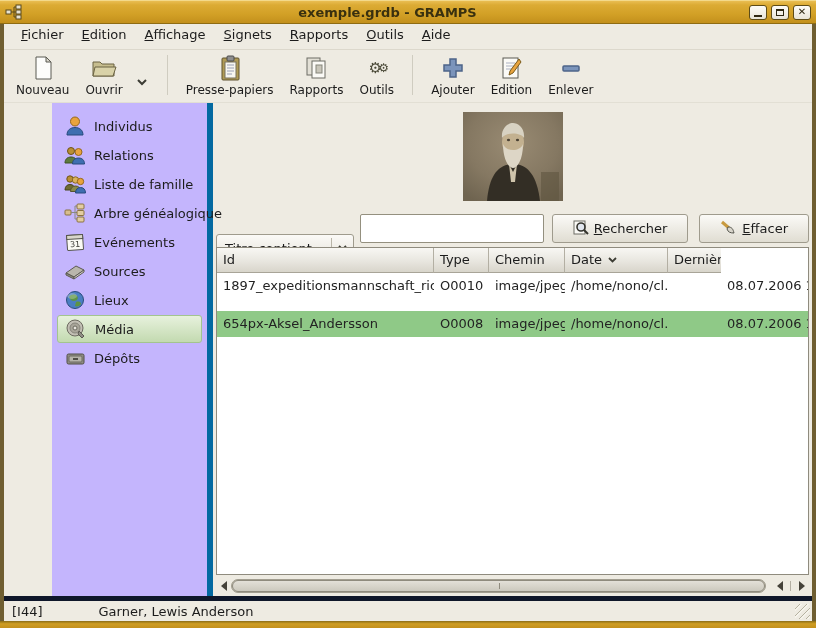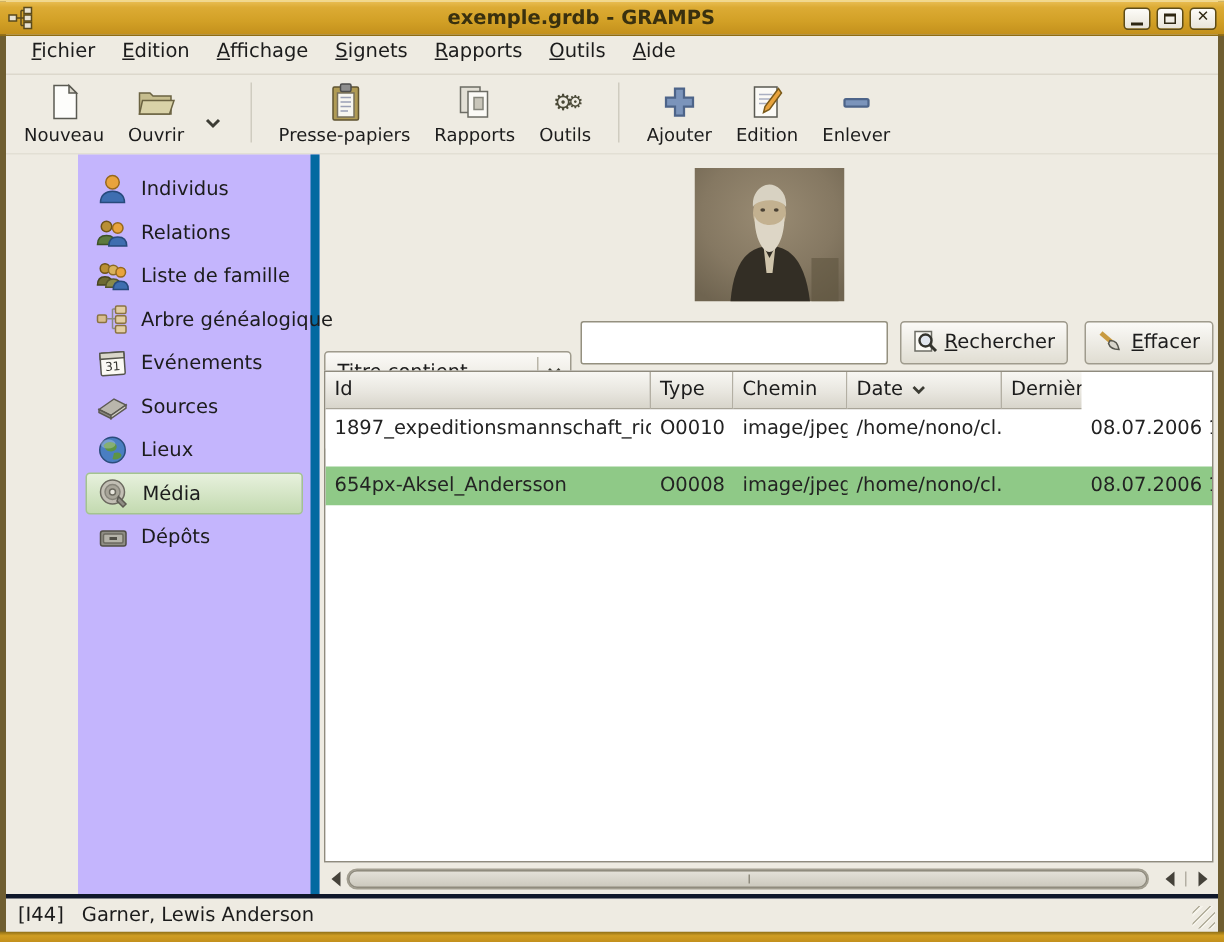--- a/index.html
+++ b/index.html
@@ -52,21 +52,21 @@
   .main { flex:1; display:flex; flex-direction:column; min-width:0; padding:0 3px; }
   .photo-wrap { height:110px; flex:0 0 110px; display:flex; align-items:flex-start; justify-content:center; padding-top:9px; }
   .photo { width:100px; height:89px; }
 
   .filter-row { height:30px; flex:0 0 30px; display:flex; align-items:center; margin-bottom:4px; }
   .dropdown { width:165px; height:29px; background:linear-gradient(#fbfaf7,#e4e1d7);
     border:1px solid #9f9b8d; border-radius:3px; display:flex; align-items:center; padding-left:8px;margin-top:40px; }
   .dropdown .dd-text { flex:1; }
   .dropdown .dd-arrow { width:22px; border-left:1px solid #b9b5a8; height:21px; display:flex; align-items:center; justify-content:center; }
   .search-input { flex:1; height:29px; margin-left:6px; border:1px solid #94907f; border-radius:2px; background:#fff; padding:0 6px; font:inherit; }
-  .btn { height:29px; display:flex; align-items:center; gap:4px; padding:0 8px;
+  .btn { height:29px; display:flex; align-items:center; gap:4px; padding:0 20px;
     background:linear-gradient(#fbfaf7,#e0ddd2); border:1px solid #9f9b8d; border-radius:3px; color:#1c1c1c; }
   .btn .blabel { display:inline-block; }
   .btn .blabel::first-letter { text-decoration:underline; }
   .btn.search { margin-left:8px; }
   .btn.clear { margin-left:11px; }
 
   
   .table { flex:1; border:1px solid #8f8b7e; background:#fff; display:flex; flex-direction:column; overflow:hidden; min-height:0; }
   .thead { display:grid; grid-template-columns:217px 55px 76px 103px 53px 1fr; flex:0 0 25px; }
   .th { background:linear-gradient(#f8f7f3 0%, #e8e6df 55%, #d8d5cb 100%);
@@ -83,21 +83,21 @@
   .arr { width:0; height:0; border-style:solid; }
   .arr.left  { border-width:5px 6px 5px 0; border-color:transparent #45423a transparent transparent; }
   .arr.right { border-width:5px 0 5px 6px; border-color:transparent transparent transparent #45423a; }
   .trough { flex:1; height:14px; background:#ccc8bc; border-radius:7px; border:1px solid #a29e90; position:relative; }
   .thumb { position:absolute; inset:0; background:linear-gradient(#e3e0d8,#ccc9be); border:1px solid #8f8b7e; border-radius:7px; }
   .thumb .grip { position:absolute; left:50%; top:2px; bottom:2px; width:1px; background:#8f8b7e; }
   .end-arrows { display:flex; align-items:center; margin-left:6px; }
   .end-arrows .sep { width:1px; height:10px; background:#b3afa3; margin:0 3px; }
 
   
-  .statusbar { height:25px; flex:0 0 25px; border-top:3px solid #0f172a; display:flex; align-items:center; padding:4px 8px; background:#eeebe2; position:relative; }
+  .statusbar { height:25px; flex:0 0 25px; border-top:5px solid #0f172a; display:flex; align-items:center; padding:4px 8px; background:#eeebe2; position:relative;gap:44px; }
   .statusbar .stext { white-space:pre; }
   .resize-grip { position:absolute; right:2px; bottom:2px; width:15px; height:15px;
     background:repeating-linear-gradient(135deg, transparent 0 3px, #b5b19f 3px 4px, #f6f4ec 4px 5px); }
 
   .bottom-strip { height:7px; flex:0 0 7px; margin:0 -4px;
     background:linear-gradient(#8a6c16,#cf9d22 40%, #c3901c); }
 </style>
 </head>
 <body>
 

